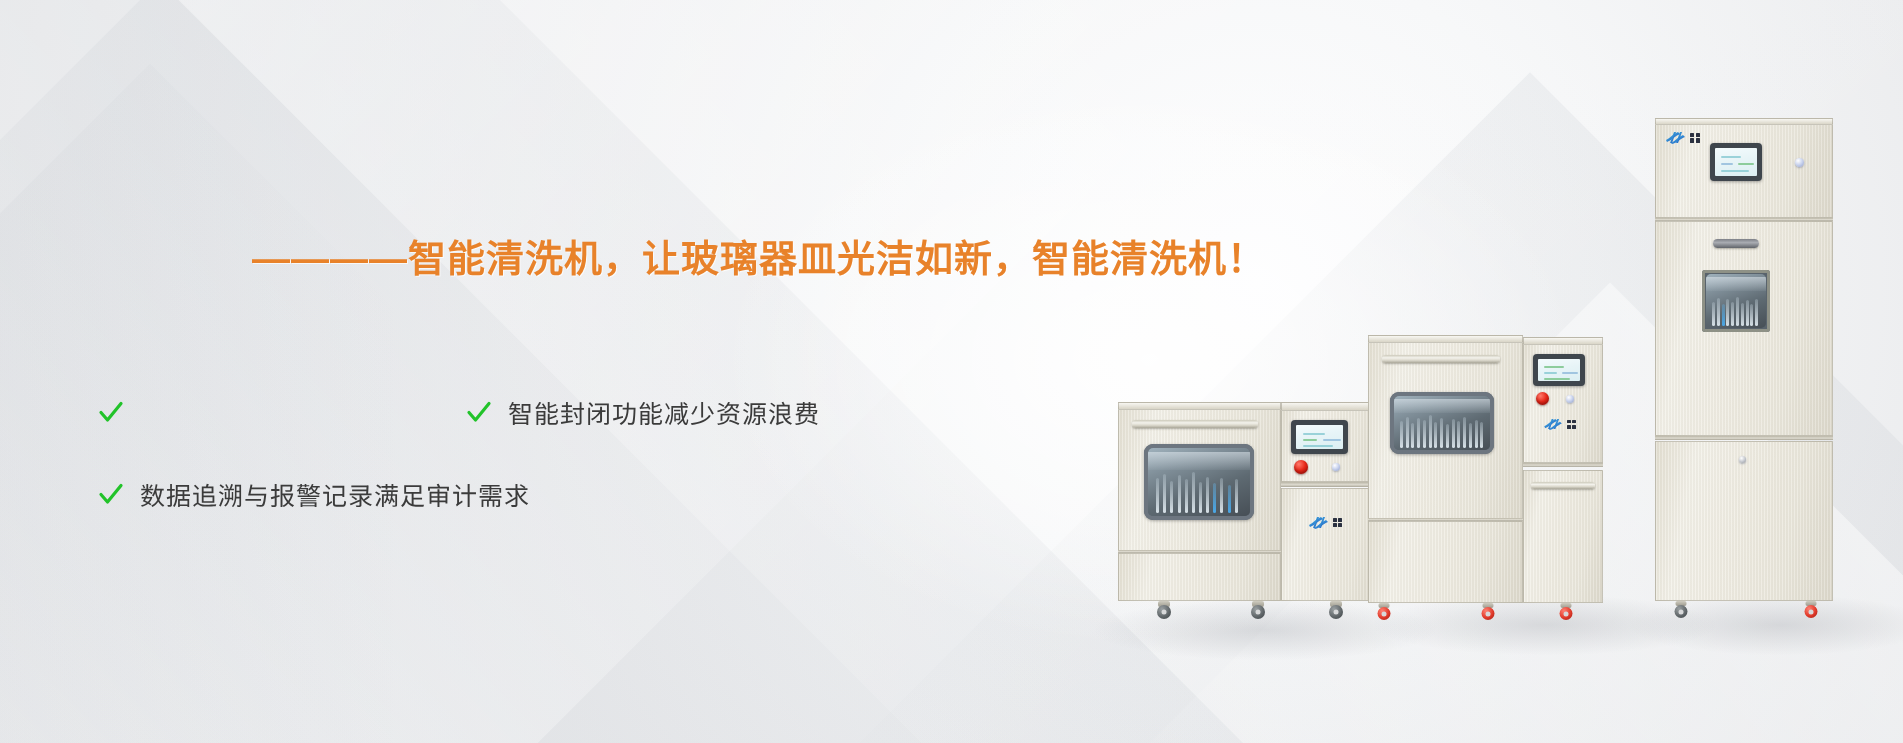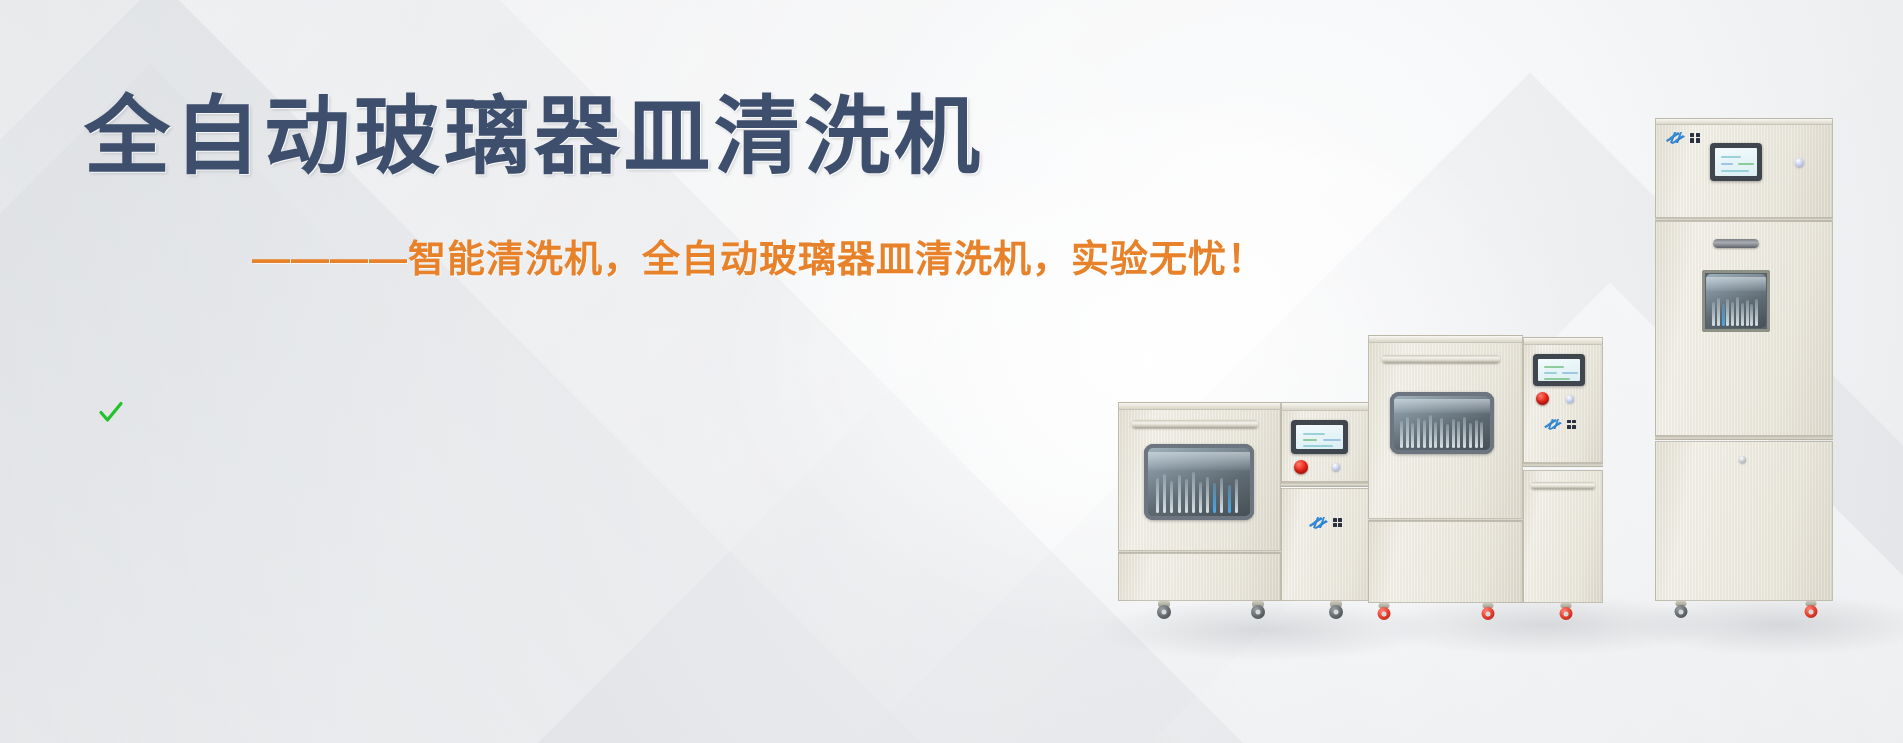--- a/index.html
+++ b/index.html
@@ -512,33 +512,48 @@
         <div class="bracket" style="width:11px; height:5px;"></div>
         <div class="wheel" style="top:4px; width:13px; height:13px;"></div>
         <div class="hub" style="width:5px; height:5px; margin-top:2px;"></div>
       </div>
     </div>
 
   </div>
 
   <div class="copy">
 
-    <div class="headline">全自动玻璃器皿清洗机</div>
-
-    <div class="subhead">————智能清洗机，全自动玻璃器皿清洗机，实验无忧！</div>
+
+    <div class="subhead">————智能清洗机，让玻璃器皿光洁如新，智能清洗机！</div>
 
     <div class="features">
 
       <div class="feature">
         <span class="check">
           <svg width="26" height="26" viewBox="0 0 26 26">
             <path d="M3 13.5 L9.5 21 L23 4.5" fill="none" stroke="#22c32a" stroke-width="3.2" stroke-linecap="round" stroke-linejoin="round"></path>
           </svg>
         </span>
       </div>
 
 
-
+      <div class="feature">
+        <span class="check">
+          <svg width="26" height="26" viewBox="0 0 26 26">
+            <path d="M3 13.5 L9.5 21 L23 4.5" fill="none" stroke="#22c32a" stroke-width="3.2" stroke-linecap="round" stroke-linejoin="round"></path>
+          </svg>
+        </span>
+        <span>智能封闭功能减少资源浪费</span>
+      </div>
+
+      <div class="feature">
+        <span class="check">
+          <svg width="26" height="26" viewBox="0 0 26 26">
+            <path d="M3 13.5 L9.5 21 L23 4.5" fill="none" stroke="#22c32a" stroke-width="3.2" stroke-linecap="round" stroke-linejoin="round"></path>
+          </svg>
+        </span>
+        <span>数据追溯与报警记录满足审计需求</span>
+      </div>
 
     </div>
   </div>
 
 </div>
 
 </body></html>

